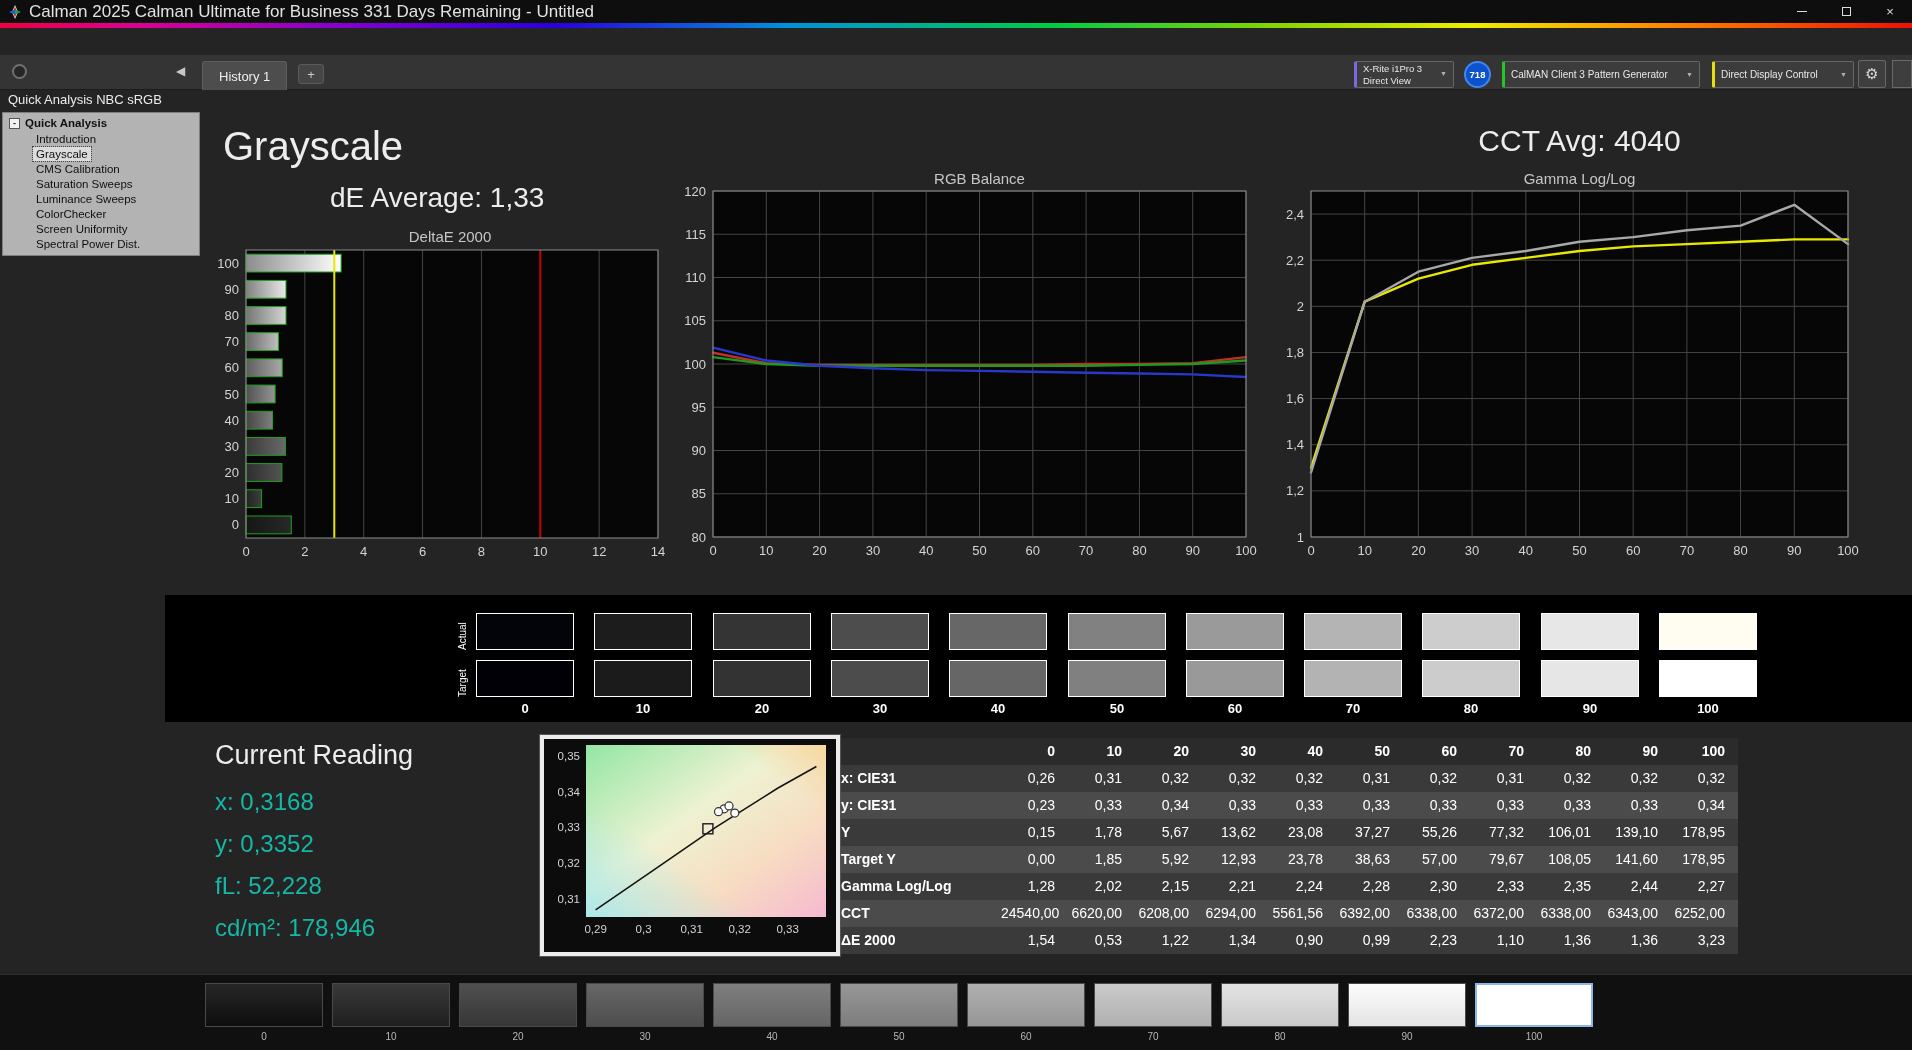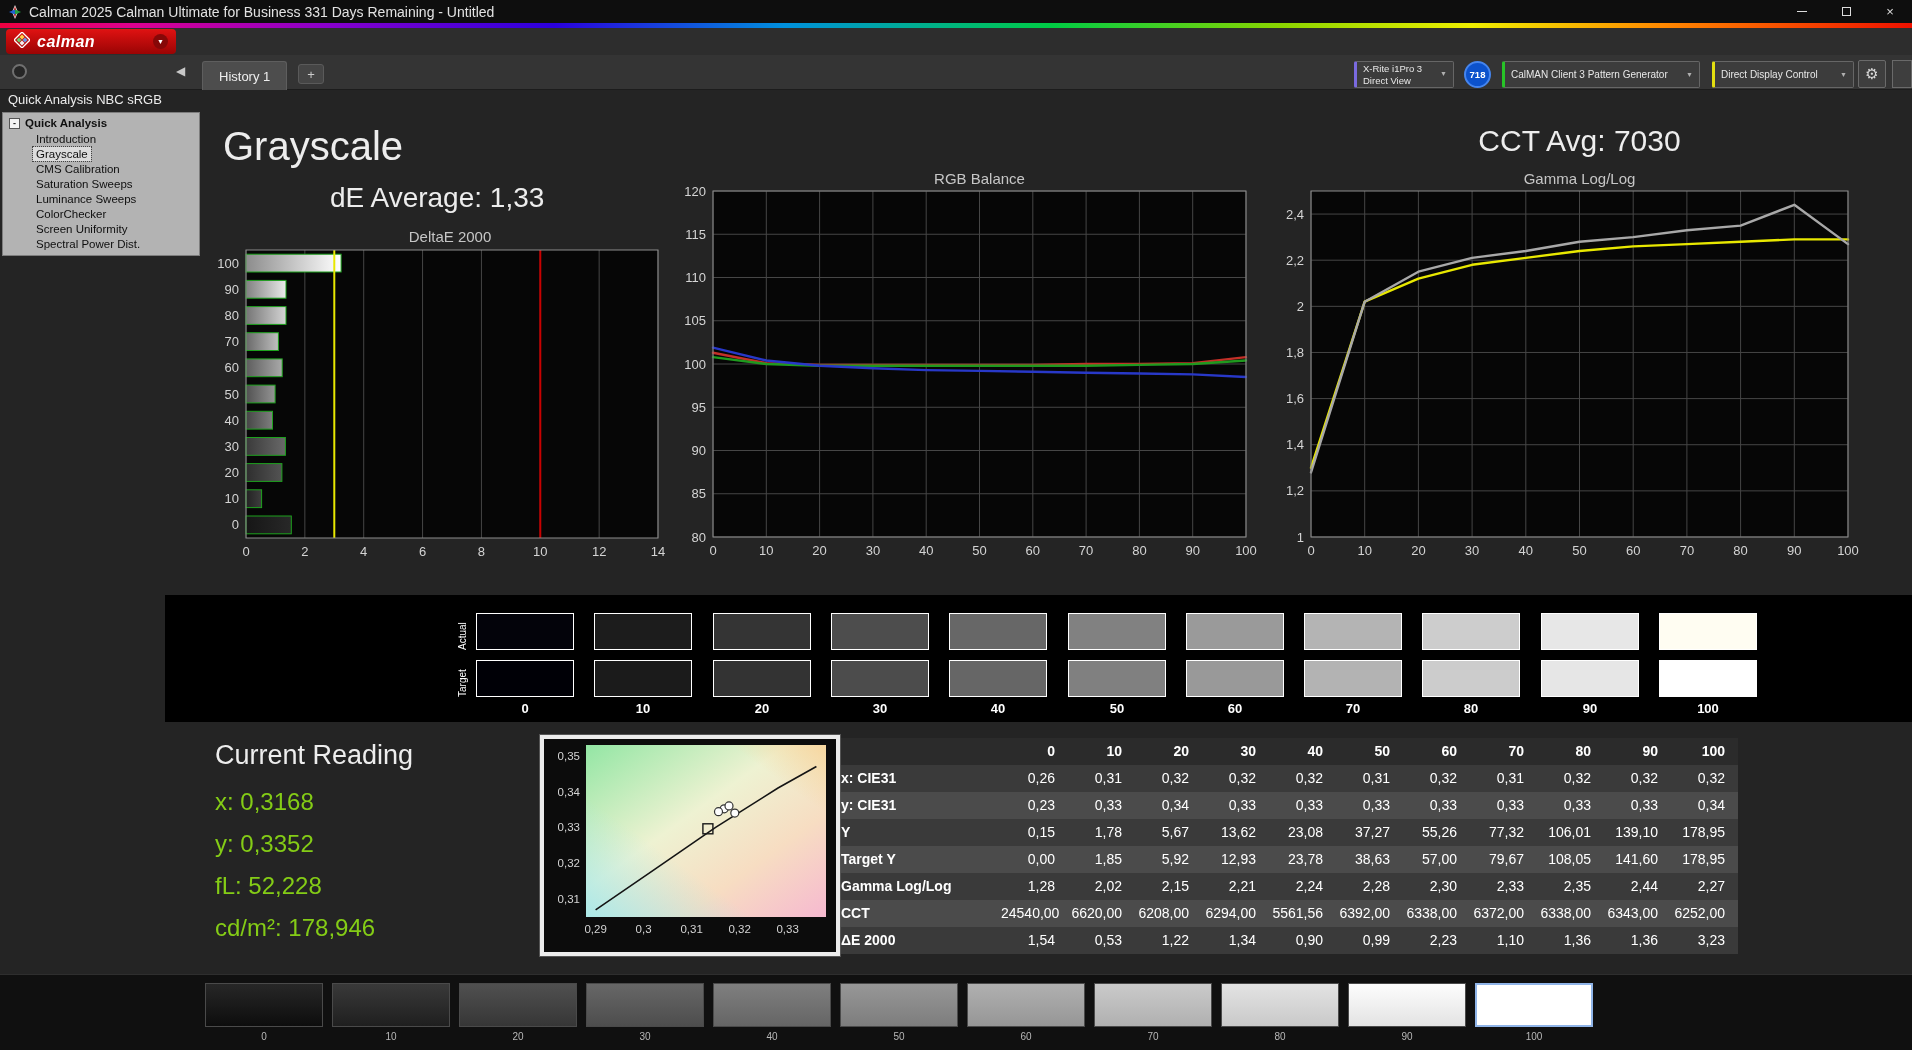--- a/index.html
+++ b/index.html
@@ -3,21 +3,21 @@
 <meta charset="utf-8">
 <style>
   *{margin:0;padding:0;box-sizing:border-box;}
   html,body{background:#000;}
   .app{position:relative;width:1912px;height:1050px;background:#242424;font-family:"Liberation Sans","DejaVu Sans",sans-serif;overflow:hidden;}
   svg text{font-family:"Liberation Sans","DejaVu Sans",sans-serif;}
 
   
   .titlebar{position:absolute;left:0;top:0;width:1912px;height:23px;background:#0e0e0e;display:flex;align-items:center;}
   .app-icon{margin:0 7px 0 8px;display:flex;}
-  .title-text{font-size:14px;color:#e2e2e2;}
+  .title-text{font-size:17px;color:#e2e2e2;}
   .win-btns{margin-left:auto;display:flex;height:100%;}
   .win-btn{width:44px;display:flex;align-items:center;justify-content:center;color:#ddd;font-size:13px;}
   .min-glyph{display:inline-block;width:10px;height:1px;background:#ddd;}
   .max-glyph{display:inline-block;width:9px;height:9px;border:1px solid #ddd;}
 
   .rainbow{position:absolute;left:0;top:23px;width:1912px;height:5px;
     background:linear-gradient(90deg,#ee0040 0%,#dd0090 7%,#8a00cc 17%,#2a00dd 29%,#0090dd 41%,#00cc44 55%,#8ad400 67%,#eeee00 77%,#ff8800 87%,#ee1100 100%);}
 
   
   .logo-strip{position:absolute;left:0;top:28px;width:1912px;height:27px;background:#2d2d2d;}
@@ -63,21 +63,21 @@
   #gamma-chart{position:absolute;left:1256px;top:186px;}
 
   
   #strip{position:absolute;left:165px;top:595px;width:1747px;height:127px;background:#000;}
   .rowlabel{position:absolute;left:292px;height:37px;writing-mode:vertical-rl;transform:rotate(180deg);font-size:10px;color:#fff;display:flex;align-items:center;}
   .swatch{position:absolute;width:98px;height:37px;border:1px solid #fff;}
   .swlabel{position:absolute;top:106px;width:98px;text-align:center;font-size:13px;font-weight:bold;color:#fff;}
 
   
   #reading-title{position:absolute;left:215px;top:740px;font-size:27px;color:#ededed;}
-  .reading-line{position:absolute;left:215px;font-size:24px;color:#84cc16;}
+  .reading-line{position:absolute;left:215px;font-size:24px;color:#14b8a6;}
 
   
   #cie-box{position:absolute;left:540px;top:735px;width:300px;height:221px;background:#0c0c0c;border:4px solid #ececec;outline:1px solid #555;}
 
   
   #results-table{position:absolute;left:841px;top:738px;width:897px;font-size:14px;color:#fff;}
   .trow{display:flex;height:27px;line-height:27px;}
   .trow.thead{background:#2b2b2b;font-weight:bold;}
   .trow.odd{background:#3a3a3a;}
   .trow.even{background:#4b4b4b;}
@@ -111,35 +111,20 @@
         </span>
       <span class="win-btn">
           <span class="max-glyph"></span>
         </span>
       <span class="win-btn">×</span>
     </span>
   </div>
 
   <div class="rainbow"></div>
 
-  <div class="logo-strip">
-    <div class="calman-btn">
-      <span>
-        <svg width="16" height="16" viewBox="0 0 16 16">
-          <path d="M8 0 L16 8 L8 16 L0 8 Z" fill="none" stroke="#fff" stroke-width="1.3"></path>
-          <path d="M8 2.5 L10.5 5 L8 7.5 L5.5 5 Z" fill="#ffd24a"></path>
-          <path d="M5 5.5 L7.5 8 L5 10.5 L2.5 8 Z" fill="#6ad06a"></path>
-          <path d="M11 5.5 L13.5 8 L11 10.5 L8.5 8 Z" fill="#6a9ae8"></path>
-          <path d="M8 8.5 L10.5 11 L8 13.5 L5.5 11 Z" fill="#f0f0f0"></path>
-        </svg>
-      </span>
-      <span class="brand">calman</span>
-      <span class="brand-arrow">▼</span>
-    </div>
-  </div>
 
   <div class="toolbar">
     <div class="nav-dot"></div>
     <div class="collapse-btn">◀</div>
     <div class="tab">History 1</div>
     <div class="tab-add">+</div>
 
     <div class="drop" id="meter-drop">
       <span>
         <div>X-Rite i1Pro 3</div>
@@ -175,21 +160,21 @@
         <div class="tree-item">Saturation Sweeps</div>
         <div class="tree-item">Luminance Sweeps</div>
         <div class="tree-item">ColorChecker</div>
         <div class="tree-item">Screen Uniformity</div>
         <div class="tree-item">Spectral Power Dist.</div>
       </div>
   </div>
 
   <div id="page-title">Grayscale</div>
   <div id="de-average">dE Average: 1,33</div>
-  <div id="cct-avg">CCT Avg: 7030</div>
+  <div id="cct-avg">CCT Avg: 4040</div>
   <div class="chart-sub" id="deltae-sub">DeltaE 2000</div>
   <div class="chart-sub" id="rgb-sub">RGB Balance</div>
   <div class="chart-sub" id="gamma-sub">Gamma Log/Log</div>
 
   <div id="deltae-chart"><svg width="470" height="330">
         <defs>
           <linearGradient id="bg0" x1="0" y1="0" x2="1" y2="0">
             <stop offset="0" stop-color="rgb(140,140,140)"></stop>
             <stop offset="1" stop-color="rgb(255,255,255)"></stop>
           </linearGradient>

